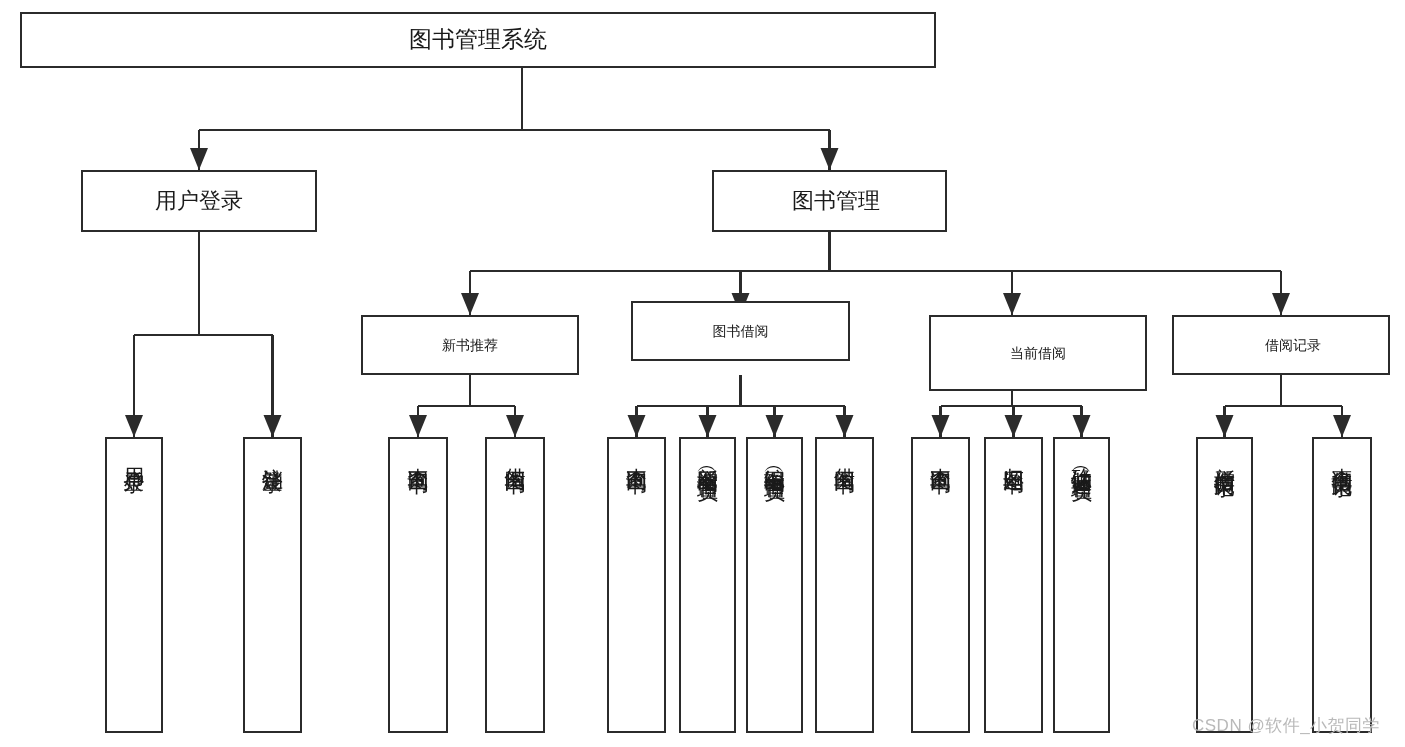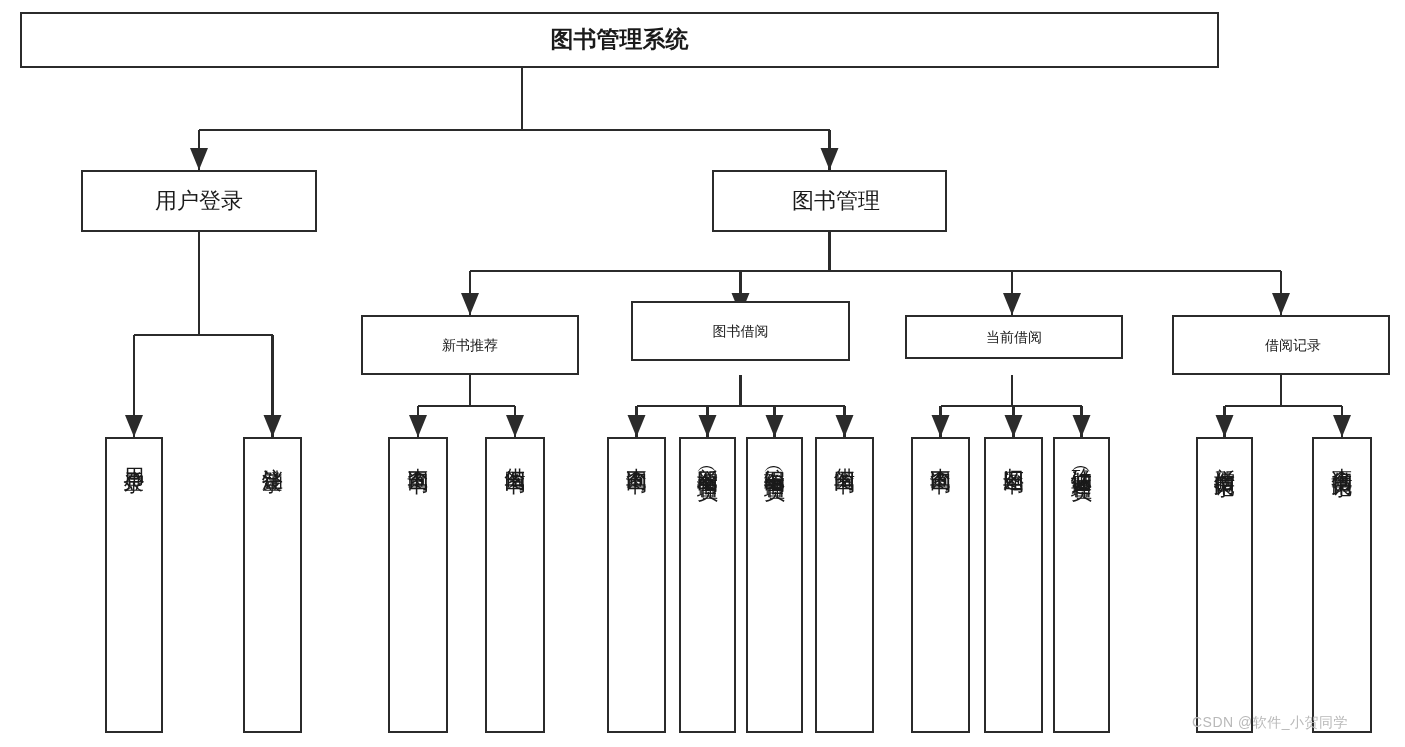--- a/index.html
+++ b/index.html
@@ -51,21 +51,21 @@
   #edges {
     position: absolute;
     left: 0;
     top: 0;
     width: 1405px;
     height: 747px;
     pointer-events: none;
   }
   .watermark {
     position: absolute;
-    font-size: 14px;
+    font-size: 17px;
     color: #b9b9b9;
     white-space: nowrap;
     letter-spacing: 0.5px;
   }
 </style>
 </head>
 <body>
 
 <div id="canvas">
   <svg id="edges" viewBox="0 0 1405 747">
@@ -116,36 +116,36 @@
       <line x1="1081.5" y1="406" x2="1081.5" y2="437" stroke="#2b2b2b" stroke-width="2.5" shape-rendering="crispEdges"></line>
       <path d="M1072.5,415 L1090.5,415 L1081.5,437 Z" fill="#2b2b2b"></path>
       <line x1="1281" y1="375" x2="1281" y2="406" stroke="#2b2b2b" stroke-width="2.5" shape-rendering="crispEdges"></line>
       <line x1="1224.5" y1="406" x2="1342" y2="406" stroke="#2b2b2b" stroke-width="2.5" shape-rendering="crispEdges"></line>
       <line x1="1224.5" y1="406" x2="1224.5" y2="437" stroke="#2b2b2b" stroke-width="2.5" shape-rendering="crispEdges"></line>
       <path d="M1215.5,415 L1233.5,415 L1224.5,437 Z" fill="#2b2b2b"></path>
       <line x1="1342" y1="406" x2="1342" y2="437" stroke="#2b2b2b" stroke-width="2.5" shape-rendering="crispEdges"></line>
       <path d="M1333,415 L1351,415 L1342,437 Z" fill="#2b2b2b"></path>
     </svg>
   <div id="nodes">
-      <div class="node level0" style="left: 20px; top: 12px; width: 1199px; height: 56px; border-color: rgb(43, 43, 43); background: rgb(255, 255, 255); font-weight: bold;">
+      <div class="node level0" style="left: 20px; top: 12px; width: 916px; height: 56px; border-color: rgb(43, 43, 43); background: rgb(255, 255, 255);">
         <span class="node-label">图书管理系统</span>
       </div>
       <div class="node level1" style="left: 81px; top: 170px; width: 236px; height: 62px; border-color: rgb(43, 43, 43); background: rgb(255, 255, 255);">
         <span class="node-label">用户登录</span>
       </div>
       <div class="node level1" style="left: 712px; top: 170px; width: 235px; height: 62px; border-color: rgb(43, 43, 43); background: rgb(255, 255, 255); padding-left: 13px;">
         <span class="node-label">图书管理</span>
       </div>
       <div class="node level2" style="left: 361px; top: 315px; width: 218px; height: 60px; border-color: rgb(43, 43, 43); background: rgb(255, 255, 255);">
         <span class="node-label">新书推荐</span>
       </div>
       <div class="node level2" style="left: 631px; top: 301px; width: 219px; height: 60px; border-color: rgb(43, 43, 43); background: rgb(255, 255, 255);">
         <span class="node-label">图书借阅</span>
       </div>
-      <div class="node level2" style="left: 905px; top: 315px; width: 218px; height: 44px; border-color: rgb(43, 43, 43); background: rgb(255, 255, 255);">
+      <div class="node level2" style="left: 929px; top: 315px; width: 218px; height: 76px; border-color: rgb(43, 43, 43); background: rgb(255, 255, 255);">
         <span class="node-label">当前借阅</span>
       </div>
       <div class="node level2" style="left: 1172px; top: 315px; width: 218px; height: 60px; border-color: rgb(43, 43, 43); background: rgb(255, 255, 255); padding-left: 24px;">
         <span class="node-label">借阅记录</span>
       </div>
       <div class="node level3 leaf" style="left: 105px; top: 437px; width: 58px; height: 296px; border-color: rgb(43, 43, 43); background: rgb(255, 255, 255);">
         <span class="node-label">用户登录</span>
       </div>
       <div class="node level3 leaf" style="left: 243px; top: 437px; width: 59px; height: 296px; border-color: rgb(43, 43, 43); background: rgb(255, 255, 255);">
         <span class="node-label">注销登录</span>

